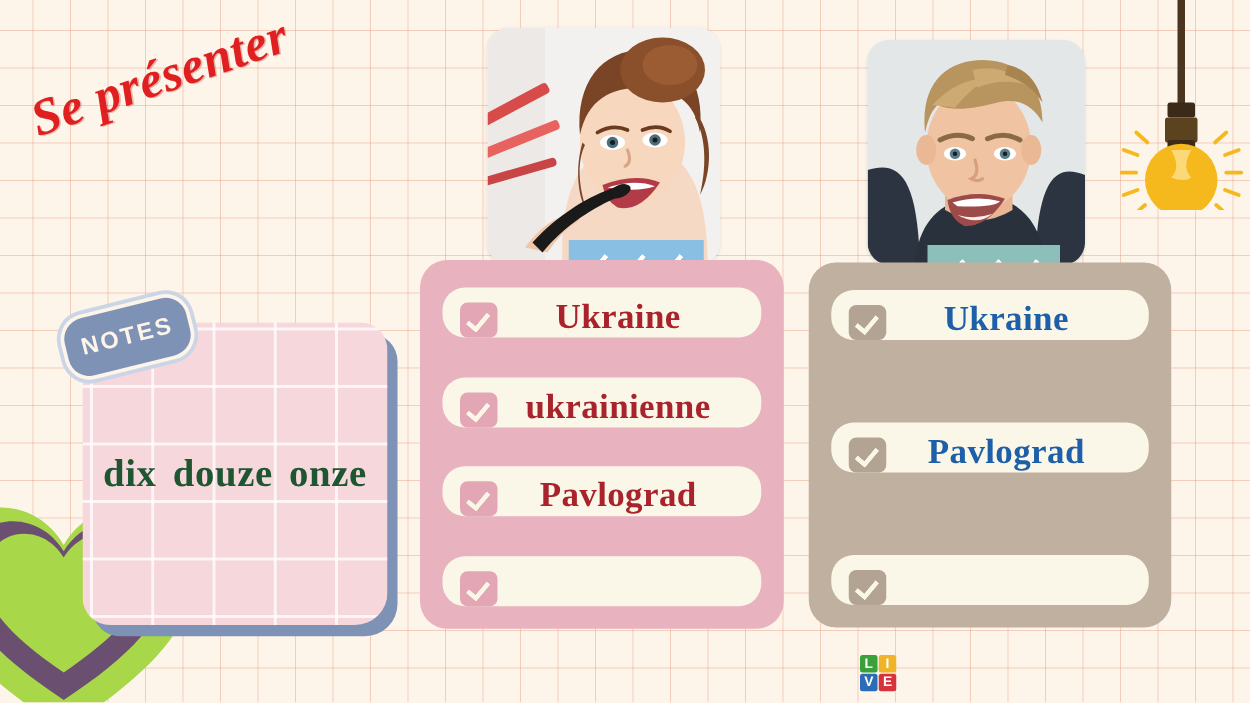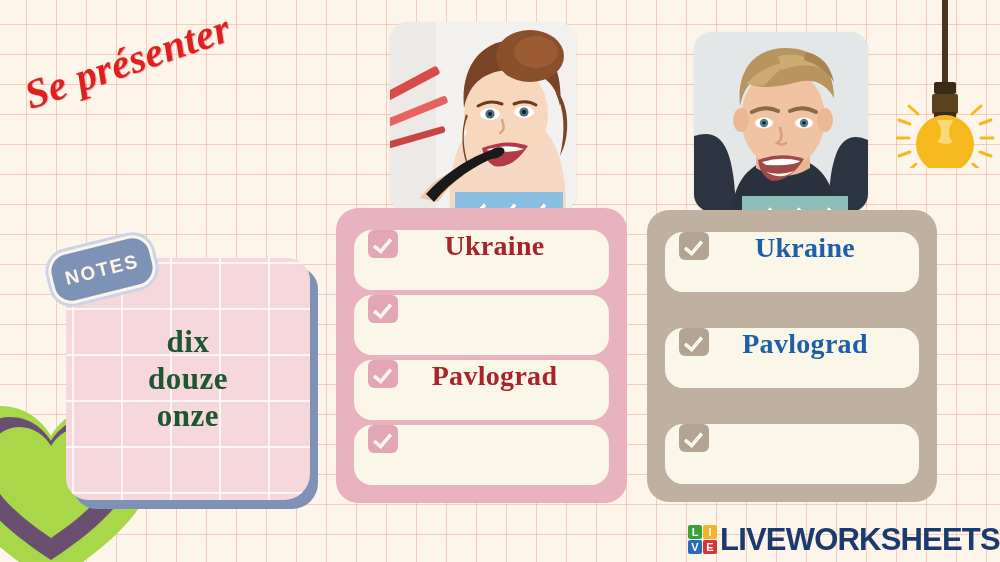--- a/index.html
+++ b/index.html
@@ -45,22 +45,22 @@
     position:absolute;left:0;top:0;width:244px;height:242px;
     background-color:#f6d7dc;
     background-image:
       linear-gradient(to right, rgba(255,255,255,.75) 2px, transparent 2px),
       linear-gradient(to bottom, rgba(255,255,255,.75) 2px, transparent 2px);
     background-size:49px 46px;background-position:6px 4px;
     border-radius:22px 22px 26px 22px;
   }
   .note-lines{
     position:absolute;left:0;top:0;width:244px;height:242px;
-    display:flex;flex-direction:column;align-items:center;justify-content:center;
-    gap:1px;
+    display:flex;align-items:center;justify-content:center;
+    gap:13px;
   }
   .note-line{
     color:#1e5631;font-weight:bold;font-size:31px;
     font-family:"Liberation Serif",serif;letter-spacing:.5px;
   }
   .notes-badge{
     position:absolute;left:-14px;top:-12px;
     width:100px;height:47px;border-radius:17px;
     background:#7d92b5;
     transform:rotate(-14deg);
@@ -100,22 +100,22 @@
 
   
   .panel{position:absolute;border-radius:22px;}
   #panel-left{left:336px;top:208px;width:291px;height:295px;background:#e8b3bf;}
   #panel-right{left:647px;top:210px;width:290px;height:292px;background:#bfb0a0;}
   .rows{
     position:absolute;left:18px;top:22px;right:18px;bottom:18px;
     display:flex;flex-direction:column;justify-content:space-between;
   }
   .row{
-    height:60px;background:#fbf7e8;border-radius:18px;
-    display:flex;align-items:flex-start;padding-left:14px;box-sizing:border-box;
+    height:40px;background:#fbf7e8;border-radius:18px;
+    display:flex;align-items:flex-end;padding-left:14px;box-sizing:border-box;
   }
   .cbx{
     width:30px;height:28px;border-radius:6px;flex:0 0 auto;position:relative;
   }
   #panel-left .cbx{background:#e3a6b4;}
   #panel-right .cbx{background:#b3a393;}
   .cbx::before{
     content:"";position:absolute;left:9px;top:5px;
     width:7px;height:14px;border-right:4px solid #fbf7e8;border-bottom:4px solid #fbf7e8;
     transform:rotate(40deg);border-radius:1px;
@@ -256,20 +256,21 @@
   </div>
 
   <div class="panel" id="panel-left">
     <div class="rows">
       <div class="row">
         <span class="cbx"></span>
         <span class="row-text">Ukraine</span>
       </div>
       <div class="row">
         <span class="cbx"></span>
+        <span class="row-text">ukrainienne</span>
       </div>
       <div class="row">
         <span class="cbx"></span>
         <span class="row-text">Pavlograd</span>
       </div>
       <div class="row">
         <span class="cbx"></span>
         <span class="row-text"></span>
       </div>
     </div>
@@ -318,16 +319,15 @@
     </svg>
   </div>
 
   <div class="logo">
     <div class="logo-tiles">
       <div style="background: rgb(58, 160, 58);">L</div>
       <div style="background: rgb(240, 180, 41);">I</div>
       <div style="background: rgb(43, 108, 184);">V</div>
       <div style="background: rgb(216, 50, 60);">E</div>
     </div>
-    <div class="logo-word" style="color: rgb(27, 59, 111);">LIVEWORKSHEETS</div>
   </div>
 
 </div>
 
 </body></html>

